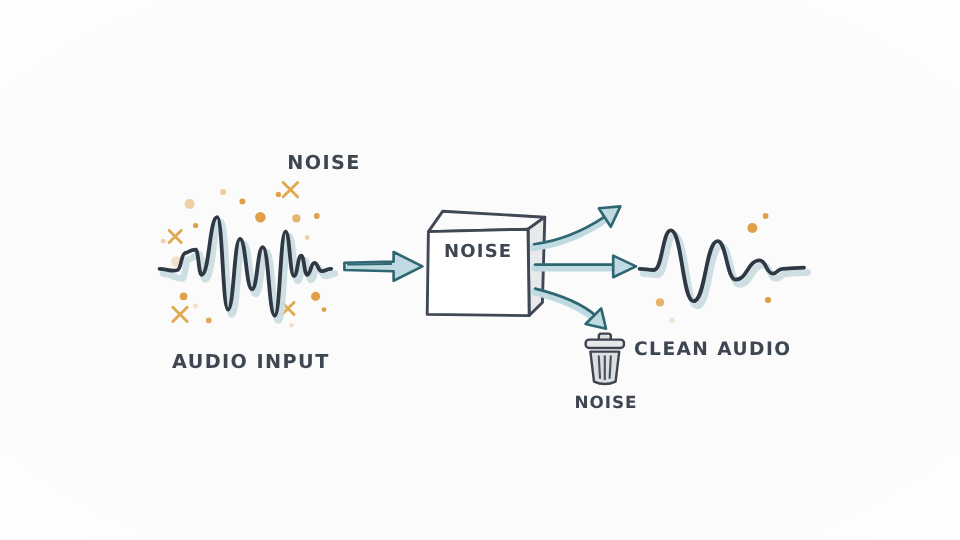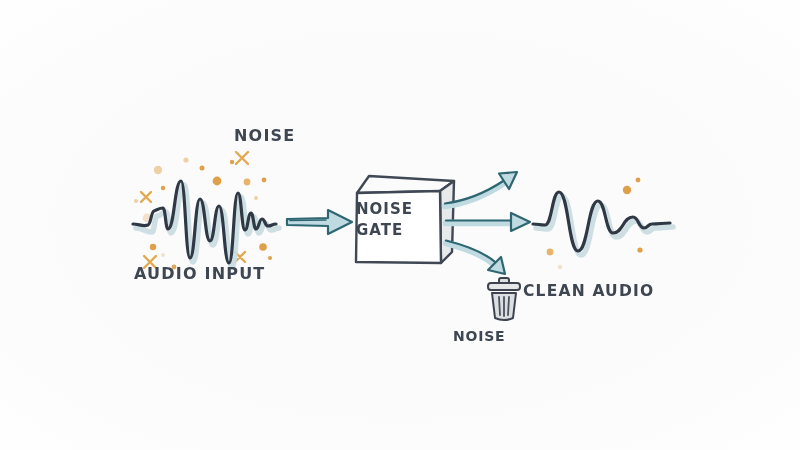--- a/index.html
+++ b/index.html
@@ -7,26 +7,27 @@
     width:800px;height:450px;overflow:hidden;
     background:radial-gradient(ellipse at 50% 50%, #fbfbfc 55%, #fefefe 100%);
     font-family:"DejaVu Sans","Liberation Sans",sans-serif;
   }
   .stage{position:relative;width:800px;height:450px;}
   .art{position:absolute;left:0;top:0;}
   .lbl{
     position:absolute;
     color:#3e4651;
     font-weight:bold;
+    text-align:center;
     letter-spacing:1.2px;
     line-height:1.25;
     white-space:nowrap;
   }
   .lbl-noise{left:234px;top:126px;width:72px;font-size:16px;}
-  .lbl-audio-input{left:134px;top:264px;width:150px;font-size:16px;}
+  .lbl-audio-input{left:134px;top:292px;width:150px;font-size:16px;}
   .lbl-gate{left:356px;top:199px;width:85px;font-size:15px;line-height:21px;letter-spacing:1px;}
   .lbl-clean{left:523px;top:281px;width:142px;font-size:15.5px;line-height:20px;}
   .lbl-removed{left:453px;top:328px;width:104px;font-size:14px;line-height:17px;letter-spacing:0.8px;}
 </style>
 </head>
 <body>
 
 <div class="stage">
 
   <svg class="art" width="800" height="450" viewBox="0 0 800 450">
@@ -135,21 +136,20 @@
       </g>
     </g>
   </svg>
 
   <div class="lbl lbl-noise">NOISE</div>
 
   <div class="lbl lbl-audio-input">AUDIO INPUT</div>
 
   <div class="lbl lbl-gate">
     <div>NOISE</div>
-    <div>GATE</div>
   </div>
 
   <div class="lbl lbl-clean">
     <div>CLEAN AUDIO</div>
   </div>
 
   <div class="lbl lbl-removed">
     <div>NOISE</div>
   </div>
 

